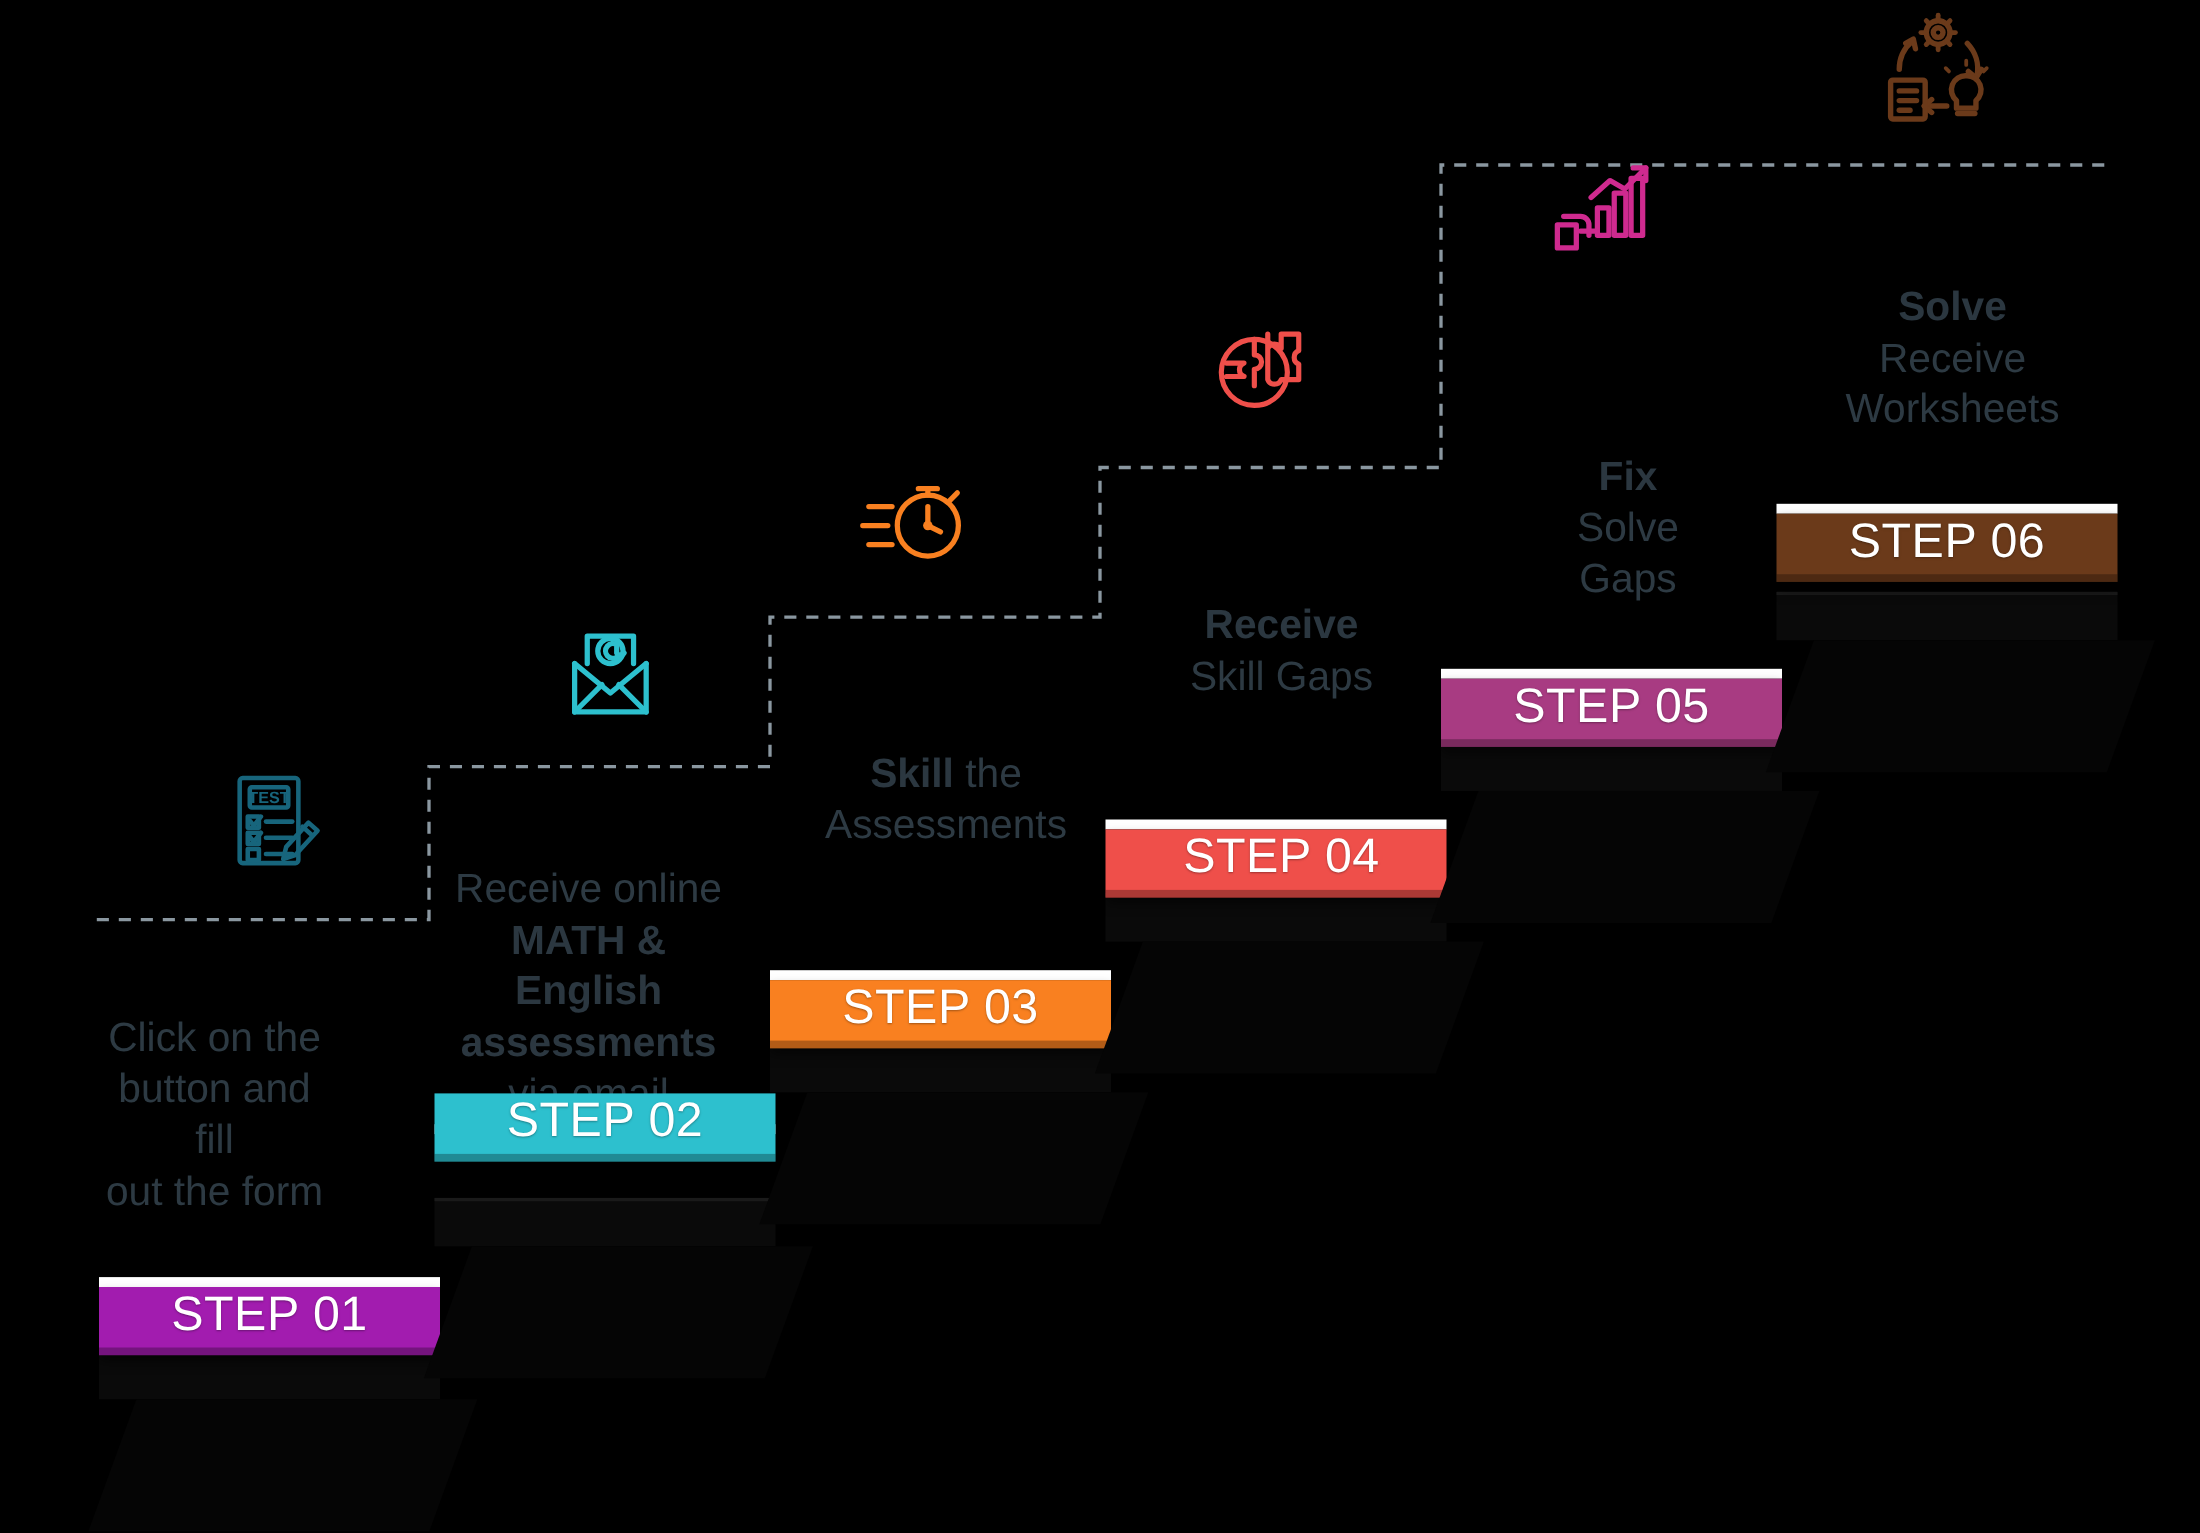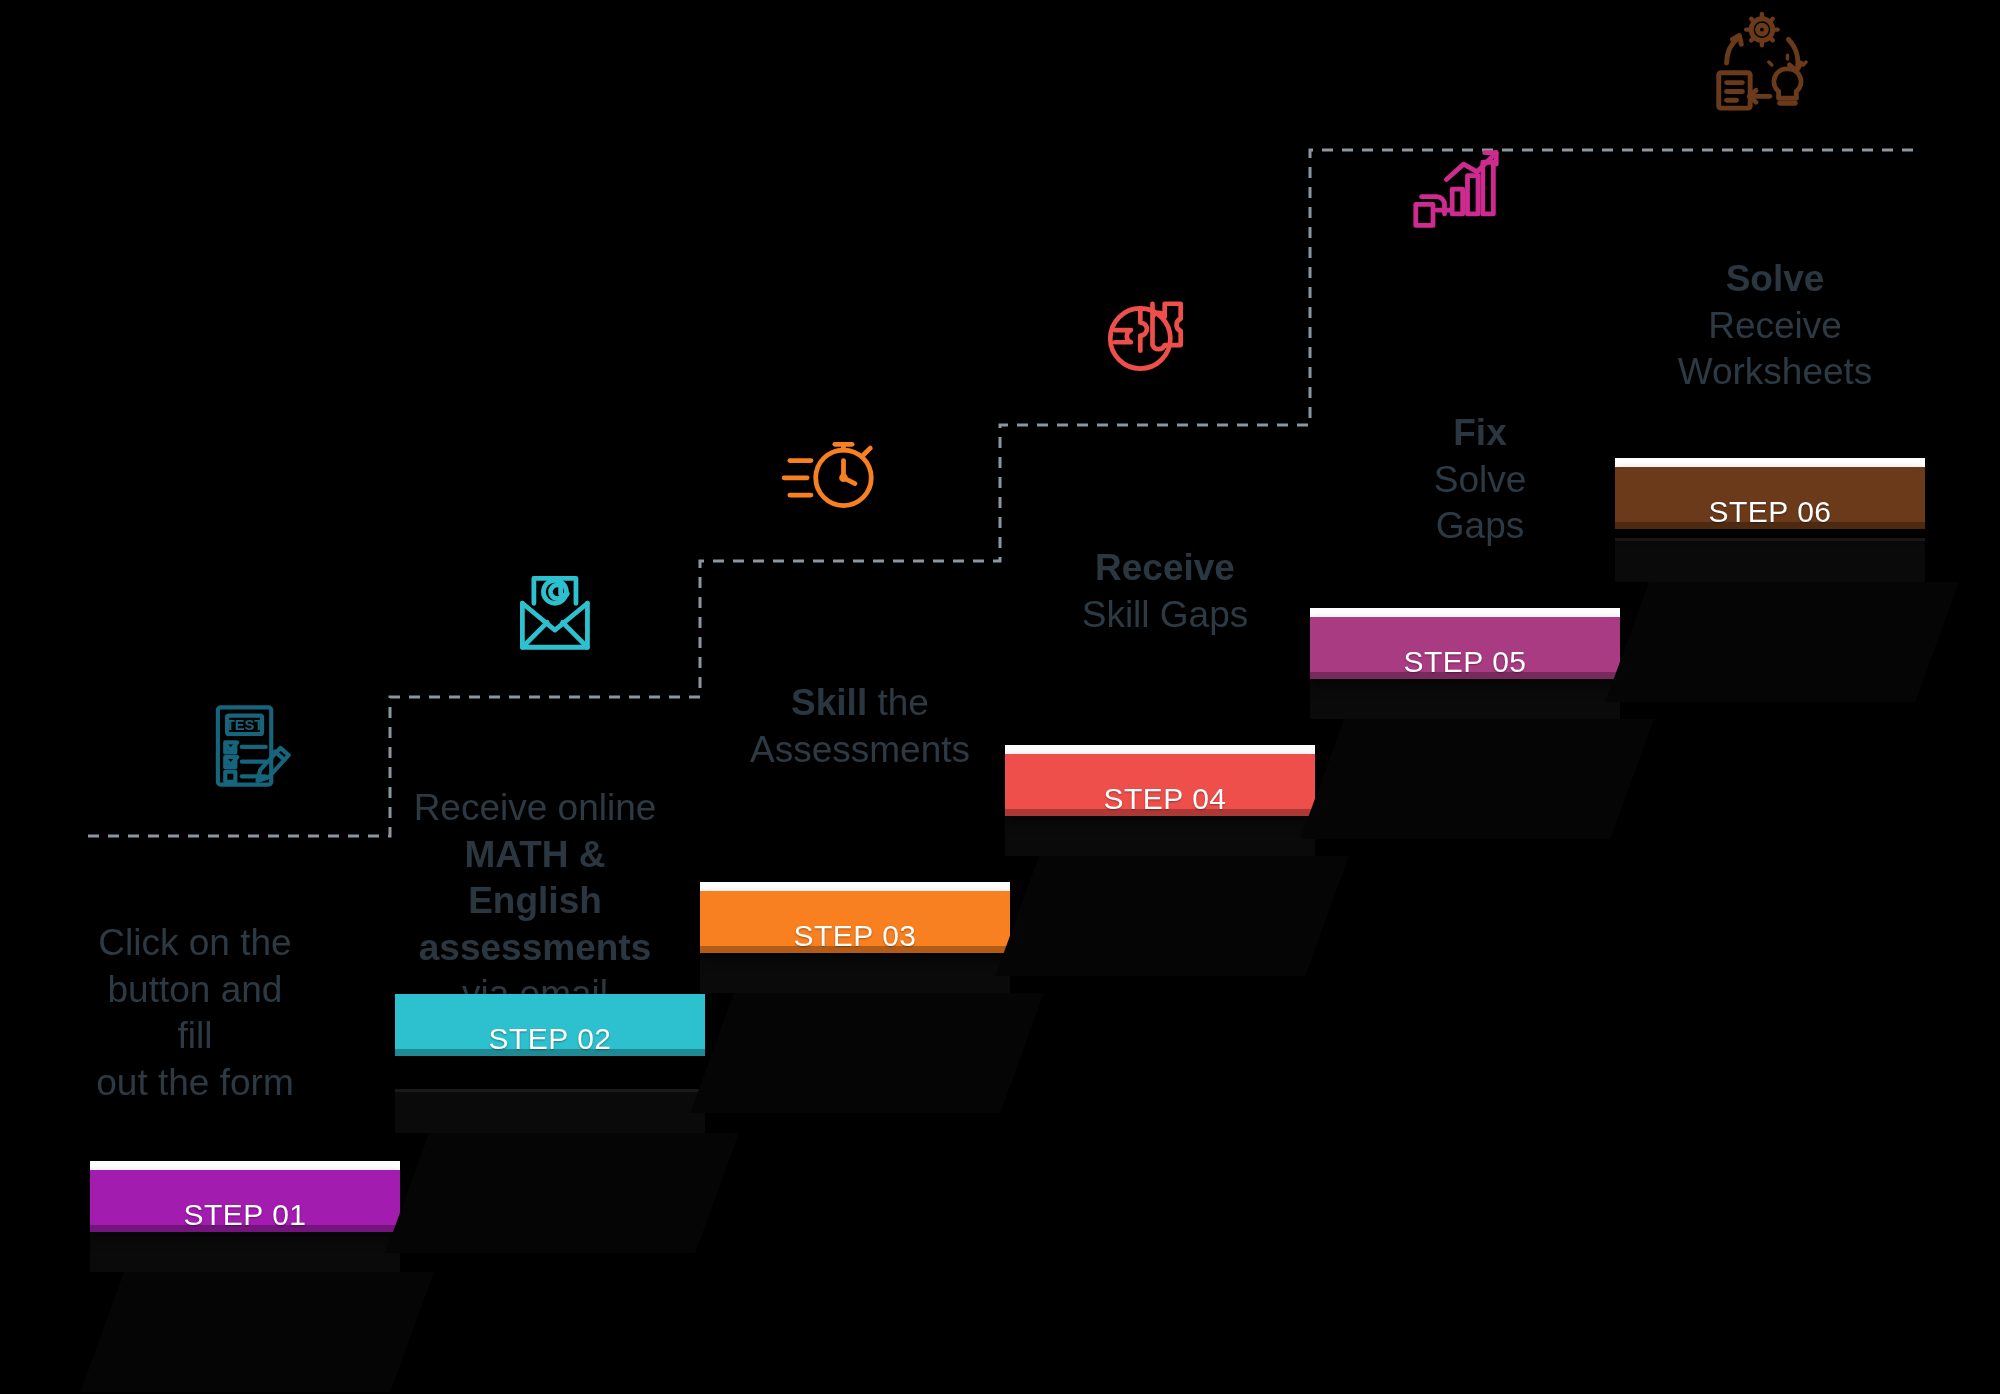--- a/index.html
+++ b/index.html
@@ -26,23 +26,23 @@
   }
   .plinth .face-side {
     position: absolute;
     background: #050505;
   }
 
   
   .bar {
     position: absolute;
     height: 62px;
-    display: flex; align-items: flex-end; justify-content: center;
+    display: flex; align-items: flex-start; justify-content: center;
     color: #ffffff;
-    font-size: 30px;
+    font-size: 44px;
     letter-spacing: 0.5px;
     text-shadow: 0 1px 2px rgba(0,0,0,.35);
     box-shadow: 0 6px 10px rgba(0,0,0,.55);
   }
   .bar-cap {
     position: absolute;
     height: 9px;
     background: #ffffff;
   }
   .bar-shade {

